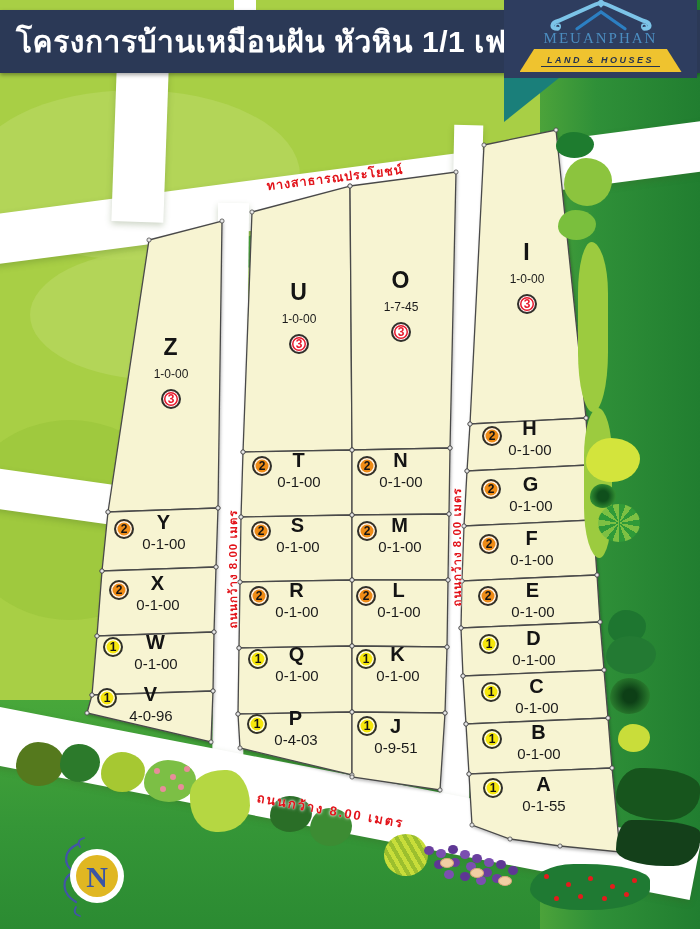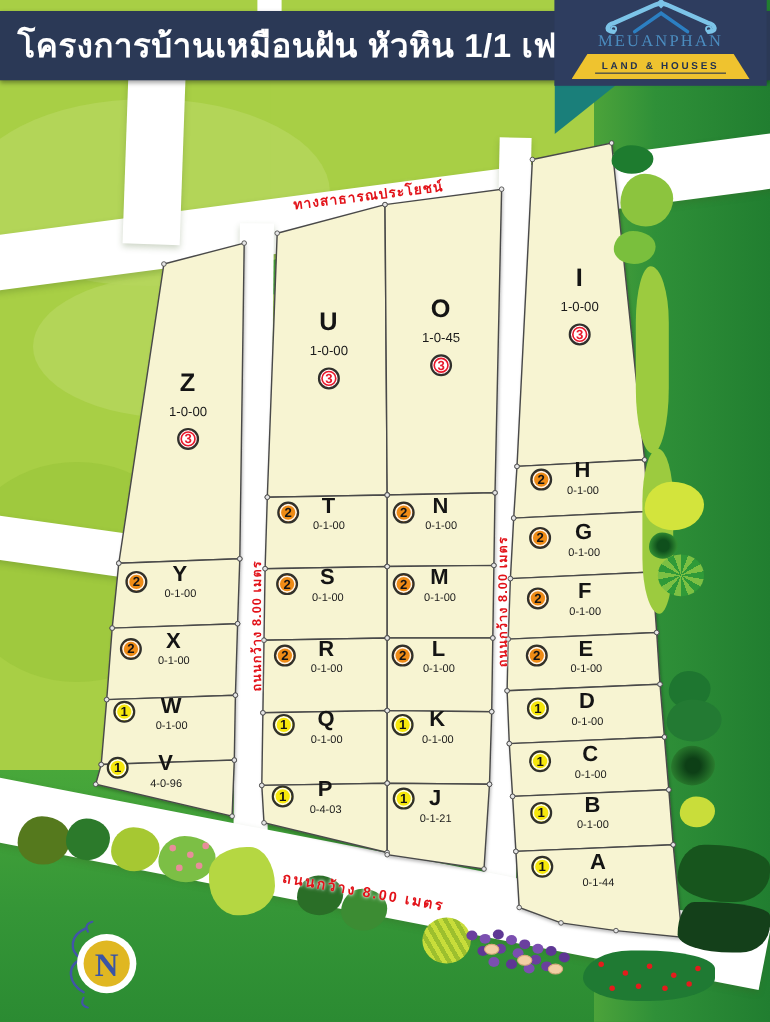--- a/index.html
+++ b/index.html
@@ -35,35 +35,35 @@
           display:flex;align-items:center;box-shadow:0 2px 4px rgba(0,0,0,.35);}
   #banner .title{color:#fff;font-size:30px;font-weight:bold;padding-left:16px;letter-spacing:.5px;}
   #logo-box{left:504px;top:0;width:193px;height:78px;background:#2e3d5f;z-index:11;
             display:flex;flex-direction:column;align-items:center;justify-content:flex-start;}
   #logo-name{color:#4b8cbf;font-family:"Liberation Serif",serif;font-size:15px;
              letter-spacing:2px;margin-top:-2px;}
   #logo-ribbon{width:162px;height:23px;background:#efc32f;margin-top:2px;
       clip-path:polygon(9% 0,91% 0,100% 100%,0 100%);
       display:flex;align-items:center;justify-content:center;}
   #logo-ribbon span{font-size:9px;font-weight:bold;color:#23324f;letter-spacing:2.5px;
-      border-bottom:1px solid #23324f;padding:0 6px 1px 6px;}
+      border-bottom:1px solid #23324f;padding:0 6px 1px 6px;font-style:italic;}
   #teal-tri{left:504px;top:74px;width:60px;height:48px;background:#1a7f7a;
       clip-path:polygon(0 0,100% 0,0 100%);}
 
   
   #plots-svg{position:absolute;left:0;top:0;width:700px;height:929px;z-index:3;}
   #plots-svg polygon{fill:#f7f4d2;stroke:#4a4a4a;stroke-width:1.3;}
   #plots-svg circle.node{fill:#e6e6e6;stroke:#4a4a4a;stroke-width:.8;}
 
   
   #plot-layer{position:absolute;left:0;top:0;width:700px;height:929px;z-index:5;pointer-events:none;}
   .plot-label{position:absolute;display:flex;flex-direction:column;align-items:center;width:90px;}
   .letter{font-size:20px;font-weight:900;color:#141414;line-height:1;letter-spacing:1px;}
   .plot-label.tall .letter{font-size:23px;}
-  .psize{font-size:10px;color:#1b1b1b;margin-top:3px;}
+  .psize{font-size:15px;color:#1b1b1b;margin-top:3px;}
   .plot-label.tall .psize{font-size:12px;margin-top:8px;}
   .badge{width:20px;height:20px;border-radius:50%;display:flex;align-items:center;justify-content:center;
          font-size:12px;font-weight:bold;border:2px solid #30302c;color:#141414;}
   .badge.t1{background:#f6e70c;box-shadow:inset 0 0 0 1.5px rgba(255,255,255,.9);}
   .badge.t2{background:#ef8b16;box-shadow:inset 0 0 0 1.5px rgba(255,255,255,.9);}
   .badge.t3{background:#fff;color:#e8192c;box-shadow:inset 0 0 0 1px #fff,inset 0 0 0 2.5px #e8192c;}
   .plot-label.tall .badge{margin-top:8px;}
   .row-badge{position:absolute;}
 
   
@@ -366,21 +366,21 @@
         <span class="letter">Q</span>
         <span class="psize">0-1-00</span>
       </div>
       <span class="badge t1 row-badge" style="left: 247px; top: 714px;">1</span>
       <div class="plot-label row" style="left: 251px; top: 708px;">
         <span class="letter">P</span>
         <span class="psize">0-4-03</span>
       </div>
       <div class="plot-label tall" style="left: 356px; top: 269px;">
         <span class="letter">O</span>
-        <span class="psize">1-0-45</span>
+        <span class="psize">1-7-45</span>
         <span class="badge t3">3</span>
       </div>
       <span class="badge t2 row-badge" style="left: 357px; top: 456px;">2</span>
       <div class="plot-label row" style="left: 356px; top: 450px;">
         <span class="letter">N</span>
         <span class="psize">0-1-00</span>
       </div>
       <span class="badge t2 row-badge" style="left: 357px; top: 521px;">2</span>
       <div class="plot-label row" style="left: 355px; top: 515px;">
         <span class="letter">M</span>
@@ -392,21 +392,21 @@
         <span class="psize">0-1-00</span>
       </div>
       <span class="badge t1 row-badge" style="left: 356px; top: 649px;">1</span>
       <div class="plot-label row" style="left: 353px; top: 644px;">
         <span class="letter">K</span>
         <span class="psize">0-1-00</span>
       </div>
       <span class="badge t1 row-badge" style="left: 357px; top: 716px;">1</span>
       <div class="plot-label row" style="left: 351px; top: 716px;">
         <span class="letter">J</span>
-        <span class="psize">0-1-21</span>
+        <span class="psize">0-9-51</span>
       </div>
       <div class="plot-label tall" style="left: 482px; top: 241px;">
         <span class="letter">I</span>
         <span class="psize">1-0-00</span>
         <span class="badge t3">3</span>
       </div>
       <span class="badge t2 row-badge" style="left: 482px; top: 426px;">2</span>
       <div class="plot-label row" style="left: 485px; top: 418px;">
         <span class="letter">H</span>
         <span class="psize">0-1-00</span>
@@ -437,21 +437,21 @@
         <span class="psize">0-1-00</span>
       </div>
       <span class="badge t1 row-badge" style="left: 482px; top: 729px;">1</span>
       <div class="plot-label row" style="left: 494px; top: 722px;">
         <span class="letter">B</span>
         <span class="psize">0-1-00</span>
       </div>
       <span class="badge t1 row-badge" style="left: 483px; top: 778px;">1</span>
       <div class="plot-label row" style="left: 499px; top: 774px;">
         <span class="letter">A</span>
-        <span class="psize">0-1-44</span>
+        <span class="psize">0-1-55</span>
       </div>
     </div>
 
   <svg id="compass" class="abs" viewBox="0 0 110 92">
     <path d="M34 12 C20 18 18 32 30 40 C16 46 18 62 32 70" fill="none" stroke="#4254a8" stroke-width="2.2" stroke-linecap="round"></path>
     <path d="M40 6 q-8 2 -4 9" fill="none" stroke="#4254a8" stroke-width="1.8" stroke-linecap="round"></path>
     <path d="M36 84 q-8 -2 -4 -9" fill="none" stroke="#4254a8" stroke-width="1.8" stroke-linecap="round"></path>
     <circle cx="53" cy="44" r="27" fill="#ffffff"></circle>
     <circle cx="53" cy="44" r="21" fill="#e0b722"></circle>
     <text x="53" y="55" text-anchor="middle" font-family="Liberation Serif,serif" font-size="30" font-weight="bold" fill="#3a55a5">N</text>

